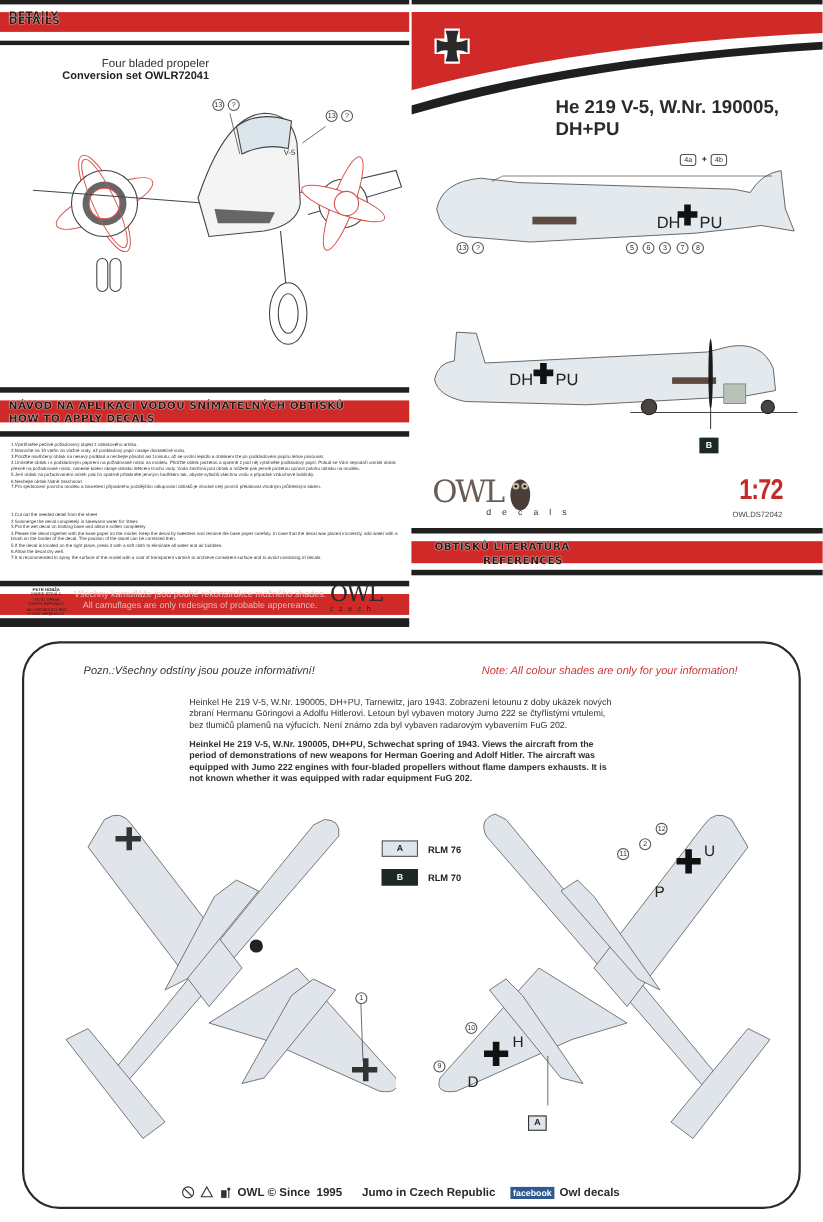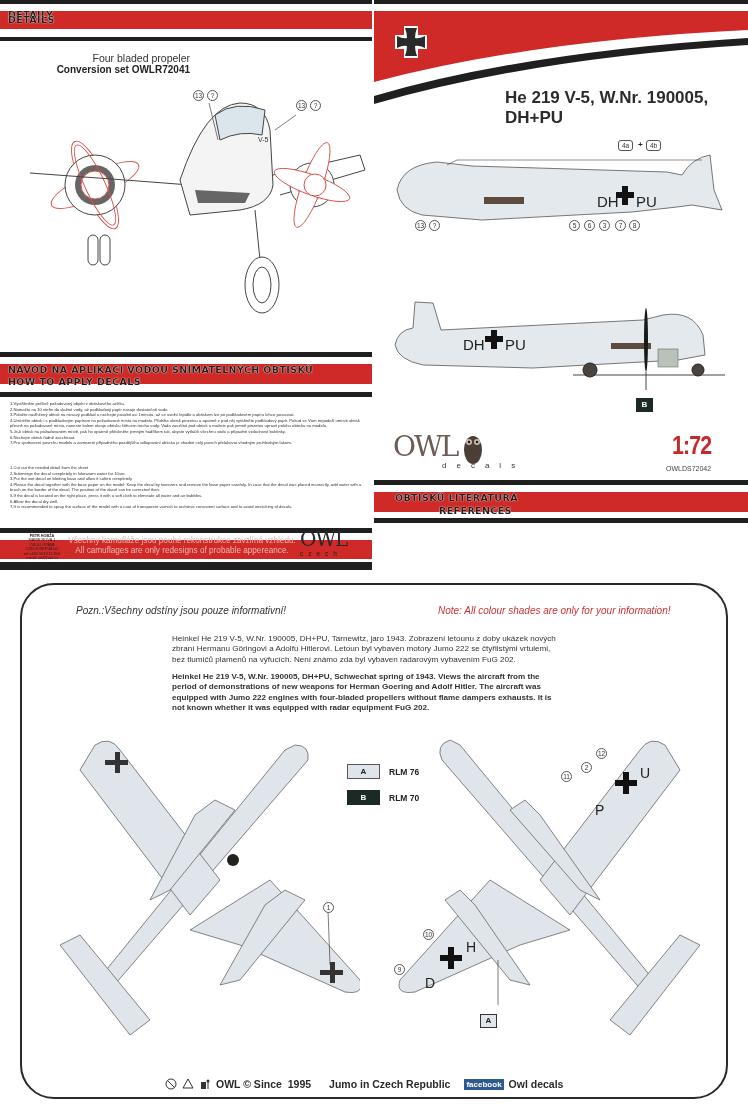--- a/index.html
+++ b/index.html
@@ -246,21 +246,21 @@
 </div>
 <div class="addr">
   <div style="font-weight:bold">PETR HOBŽA</div>
   <div>MARIE ROVÁ 1</div>
   <div>746 01 OPAVA</div>
   <div>CZECH REPUBLIC</div>
   <div>tel:+420 553 611 650</div>
   <div>e-mail: owl@owl.cz</div>
 </div>
 <div class="camo">
-  <div>Všechny kamufláže jsou pouhé rekonstrukce zavzlíná vzhledu.</div>
+  <div>Všechny kamufláže jsou pouhé rekonstrukce možného shades.</div>
   <div>All camuflages are only redesigns of probable appereance.</div>
 </div>
 <div class="owlczech">
   <div class="word">OWL</div>
   <div class="sub">czech</div>
 </div>
 
 <div class="owl-logo">
   <div class="word">OWL</div>
   <div class="sub">decals</div>

